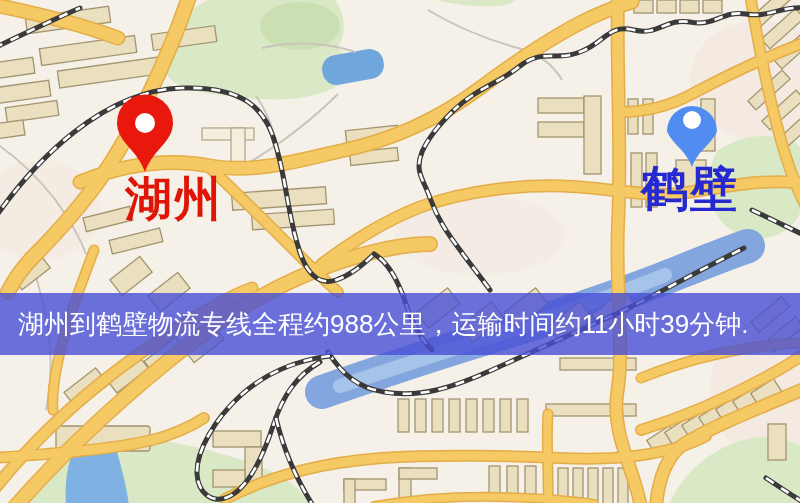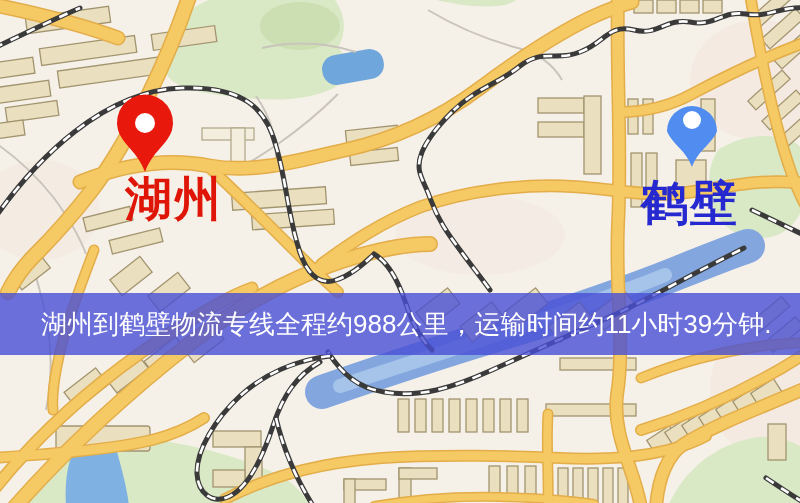--- a/index.html
+++ b/index.html
@@ -18,24 +18,24 @@
   .water{fill:var(--water);}
   .stream{fill:none;stroke:#c9c4bc;stroke-width:2;}
   .bld{fill:var(--building);stroke:var(--building-outline);stroke-width:1.3;}
   .bld2{fill:#f3eedd;stroke:#b3a98c;stroke-width:1.3;}
   .rc{fill:none;stroke:var(--road-casing);stroke-linecap:round;}
   .rf{fill:none;stroke:var(--road);stroke-linecap:round;}
   .rail-b{fill:none;stroke:var(--rail);stroke-width:5;stroke-linecap:round;}
   .rail-w{fill:none;stroke:#ffffff;stroke-width:2.6;stroke-dasharray:9 9;}
   .city-label{position:absolute;font-size:47px;font-weight:700;letter-spacing:2px;line-height:1;white-space:nowrap;}
   #huzhou-label{left:85px;top:175px;color:var(--label-red);margin-left:40px;}
-  #hebi-label{left:641px;top:179px;color:var(--label-blue);}
+  #hebi-label{left:641px;top:165px;color:var(--label-blue);}
   #route-banner{position:absolute;left:0;top:293px;width:800px;height:62px;
     background:var(--banner-bg);display:flex;align-items:center;box-sizing:border-box;
-    padding-left:41px;}
+    padding-left:18px;}
   #route-banner .banner-text{color:var(--banner-text);font-size:26px;white-space:nowrap;}
 </style>
 </head>
 <body>
 
 <div id="map-root">
   <svg width="800" height="503" viewBox="0 0 800 503">
 
     <g>
       <ellipse class="tint" cx="760" cy="80" rx="70" ry="60" opacity="0.5"></ellipse>

